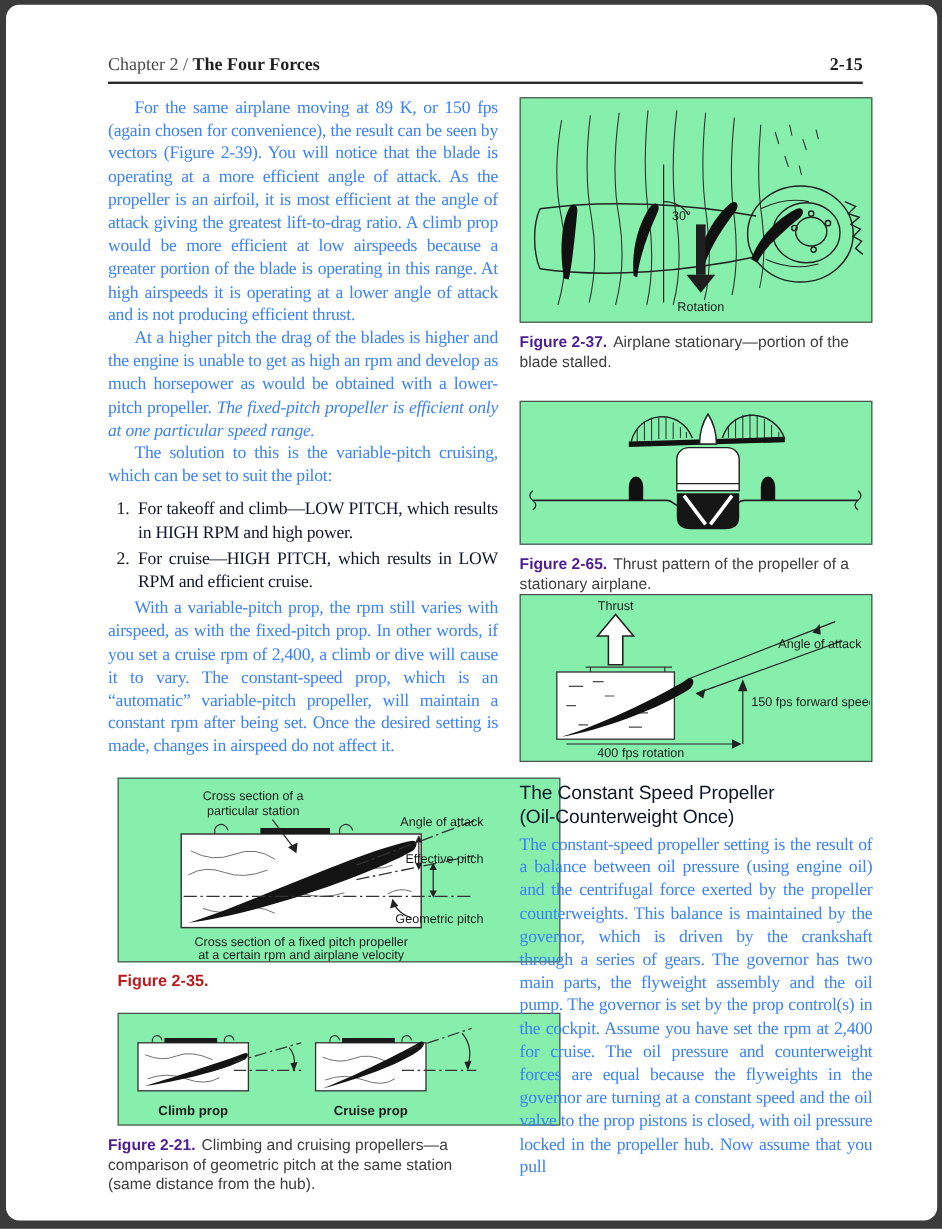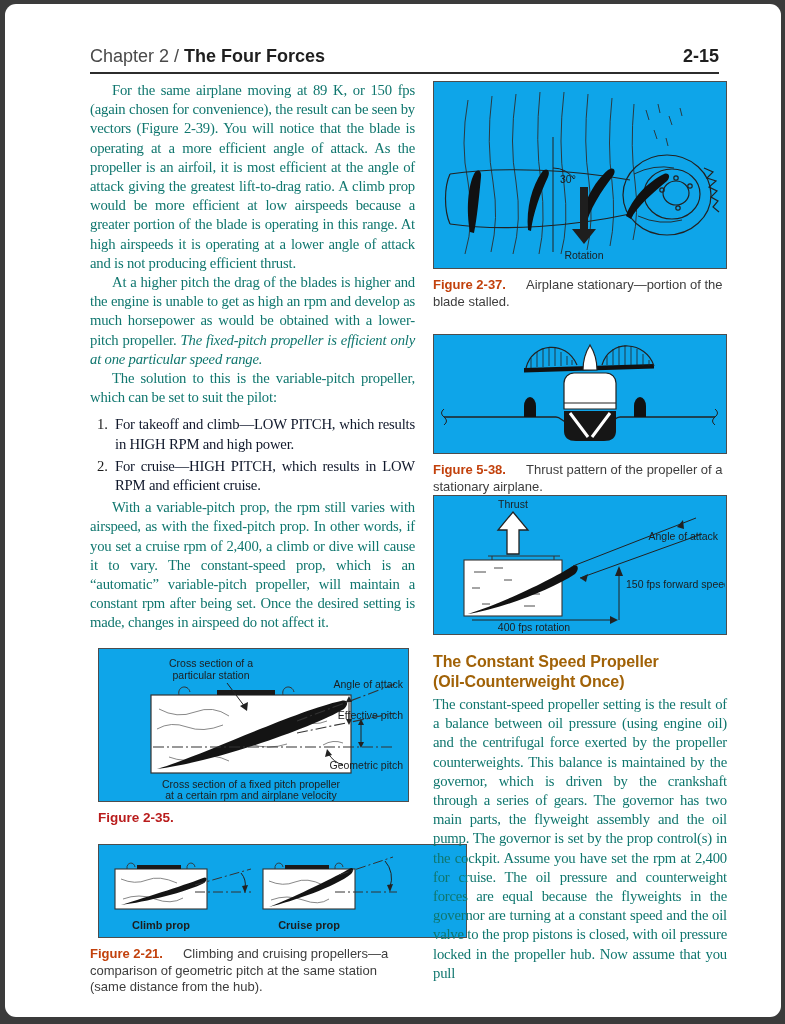--- a/index.html
+++ b/index.html
@@ -3,71 +3,71 @@
 <meta charset="utf-8">
 <style>
   html,body{margin:0;padding:0;}
   body{width:785px;height:1024px;background:#3b3b3b;position:relative;overflow:hidden;
        font-family:"Liberation Serif",serif;}
   .page{position:absolute;top:4px;left:5px;right:4px;bottom:7px;background:#fff;
         border-radius:11px;overflow:hidden;}
   
   .hdr{position:absolute;left:85px;right:62px;top:42px;}
   .hdr-row{display:flex;justify-content:space-between;align-items:flex-start;
-           font-family:Liberation Sans, sans-serif;font-size:18px;color:#4a4a4a;}
+           font-family:Liberation Serif, serif;font-size:15px;color:#4a4a4a;}
   .hdr-row .bold{font-weight:700;color:#1f1f1f;}
   .hdr-rule{border-bottom:2.5px solid #2c2c2c;margin-top:5px;}
   
   .cols{position:absolute;left:85px;top:77px;display:flex;gap:18px;}
   .colL{width:325px;}
   .colR{width:294px;}
-  p.body{margin:0;font-size:14.7px;line-height:19.2px;text-align:justify;color:#0f766e;
+  p.body{margin:0;font-size:14.7px;line-height:19.2px;text-align:justify;color:#3b82f6;
          letter-spacing:-0.2px;}
   .indent{text-indent:22px;}
   .olist{margin:8px 0 0 4px;}
   .oli{display:flex;gap:7px;margin-bottom:3px;}
   .onum{flex:none;width:14px;text-align:right;font-size:14.7px;line-height:19.2px;color:#1c1c1c;}
   .otxt{flex:1;font-size:14.7px;line-height:19.2px;text-align:justify;color:#0f172a;letter-spacing:-0.2px;}
   .mt11{margin-top:11px;}
   
-  .fig{box-sizing:border-box;border:1.5px solid #4d4d4d;background:#0ea5e9;}
+  .fig{box-sizing:border-box;border:1.5px solid #4d4d4d;background:#86efac;}
   .fig svg{display:block;}
   .fig text{font-family:"Liberation Sans",sans-serif;font-size:10.5px;fill:#1d1d1d;}
   .fig text.semib{font-weight:600;font-size:11px;}
-  .fig35w{margin:15px 0 0 8px;width:311px;}
+  .fig35w{margin:15px 0 0 8px;width:369px;}
   .fig36w{margin:18px 0 0 8px;width:369px;}
   .cap{font-family:"Liberation Sans",sans-serif;font-size:13px;line-height:16.5px;
        color:#3d3d3d;margin:8px 0 0 0;}
-  .cap b{color:#c2410c;font-weight:700;margin-right:20px;}
+  .cap b{color:#4c1d95;font-weight:700;margin-right:5px;}
   .cap35{margin-left:8px;font-weight:700;color:#b91c1c;font-size:13.5px;}
   .gap24{margin-top:24px;}
   .gap23{}
   
   h3.sect{margin:17px 0 3px 0;font-family:"Liberation Sans",sans-serif;font-size:16px;
-          line-height:20px;color:#a16207;font-weight:700;letter-spacing:-0.1px;}
+          line-height:20px;color:#0f172a;font-weight:400;letter-spacing:-0.1px;}
 </style>
 </head>
 <body>
 
 <div class="page">
 
   <div class="hdr">
     <div class="hdr-row">
       <span><span>Chapter 2 /</span> <span class="bold">The Four Forces</span></span>
       <span class="bold">2-15</span>
     </div>
     <div class="hdr-rule"></div>
   </div>
 
   <div class="cols">
 
     <div class="colL">
       <p class="body indent">For the same airplane moving at 89 K, or 150 fps (again chosen for convenience), the result can be seen by vectors (Figure 2-39). You will notice that the blade is operating at a more efficient angle of attack. As the propeller is an airfoil, it is most efficient at the angle of attack giving the greatest lift-to-drag ratio. A climb prop would be more efficient at low airspeeds because a greater portion of the blade is operating in this range. At high airspeeds it is operating at a lower angle of attack and is not producing efficient thrust.</p>
       <p class="body indent"><span>At a higher pitch the drag of the blades is higher and the engine is unable to get as high an rpm and develop as much horsepower as would be obtained with a lower-pitch propeller. </span><i>The fixed-pitch propeller is efficient only at one particular speed range.</i></p>
-      <p class="body indent">The solution to this is the variable-pitch propeller, which can be set to suit the pilot:</p>
+      <p class="body indent">The solution to this is the variable-pitch cruising, which can be set to suit the pilot:</p>
 
       <div class="olist">
         <div class="oli">
           <span class="onum">1.</span>
           <span class="otxt">For takeoff and climb—LOW PITCH, which results in HIGH RPM and high power.</span>
         </div>
         <div class="oli">
           <span class="onum">2.</span>
           <span class="otxt">For cruise—HIGH PITCH, which results in LOW RPM and efficient cruise.</span>
         </div>
@@ -257,21 +257,21 @@
           <g>
             <path d="M130,76 h52 v20 q0,10 -12,10 h-28 q-12,0 -12,-10 z" fill="#161616"></path>
             <path d="M136,78 L154,102 M176,78 L158,102" stroke="#fff" stroke-width="3" fill="none"></path>
           </g>
           <g fill="#111">
             <path d="M90,82 v-11 a6,9 0 0 1 12,0 v11 z"></path>
             <path d="M200,82 v-11 a6,9 0 0 1 12,0 v11 z"></path>
           </g>
         </svg>
       </div>
-      <p class="cap"><b>Figure 5-38.</b><span>Thrust pattern of the propeller of a stationary airplane.</span></p>
+      <p class="cap"><b>Figure 2-65.</b><span>Thrust pattern of the propeller of a stationary airplane.</span></p>
 
       <div class="fig gap23">
         <svg viewBox="0 0 291 138" width="291" height="138">
           <g stroke="#333" fill="none" stroke-width="1.1">
             <rect x="30" y="64" width="98" height="56" fill="#fff"></rect>
             <path d="M54,60 L126,60 M58,60 L58,64 M120,60 L120,64" stroke-width="1"></path>
             <g stroke="#4a4a4a" stroke-width="1">
               <path d="M40,76 h12 M60,72 h9 M38,92 h8 M96,98 h10 M90,110 h11 M48,108 h8 M70,84 h8"></path>
             </g>
           </g>

